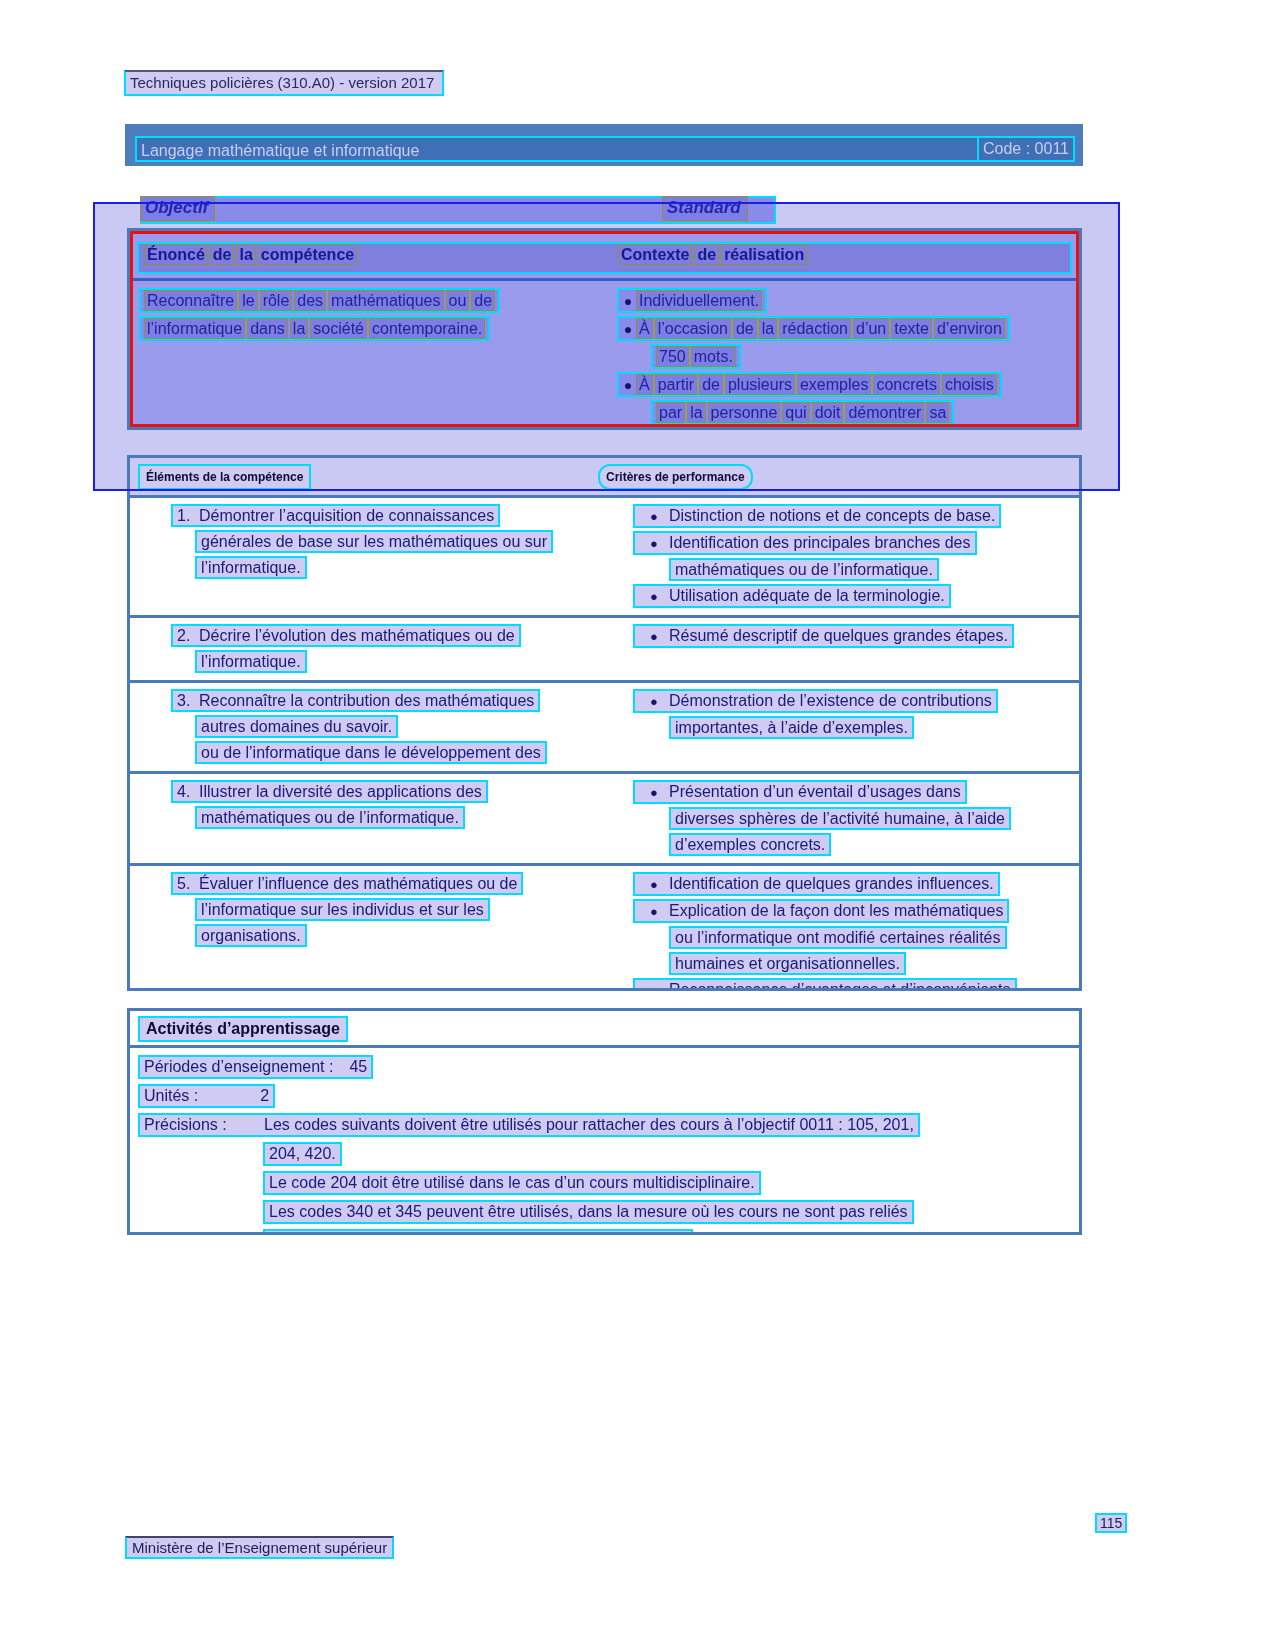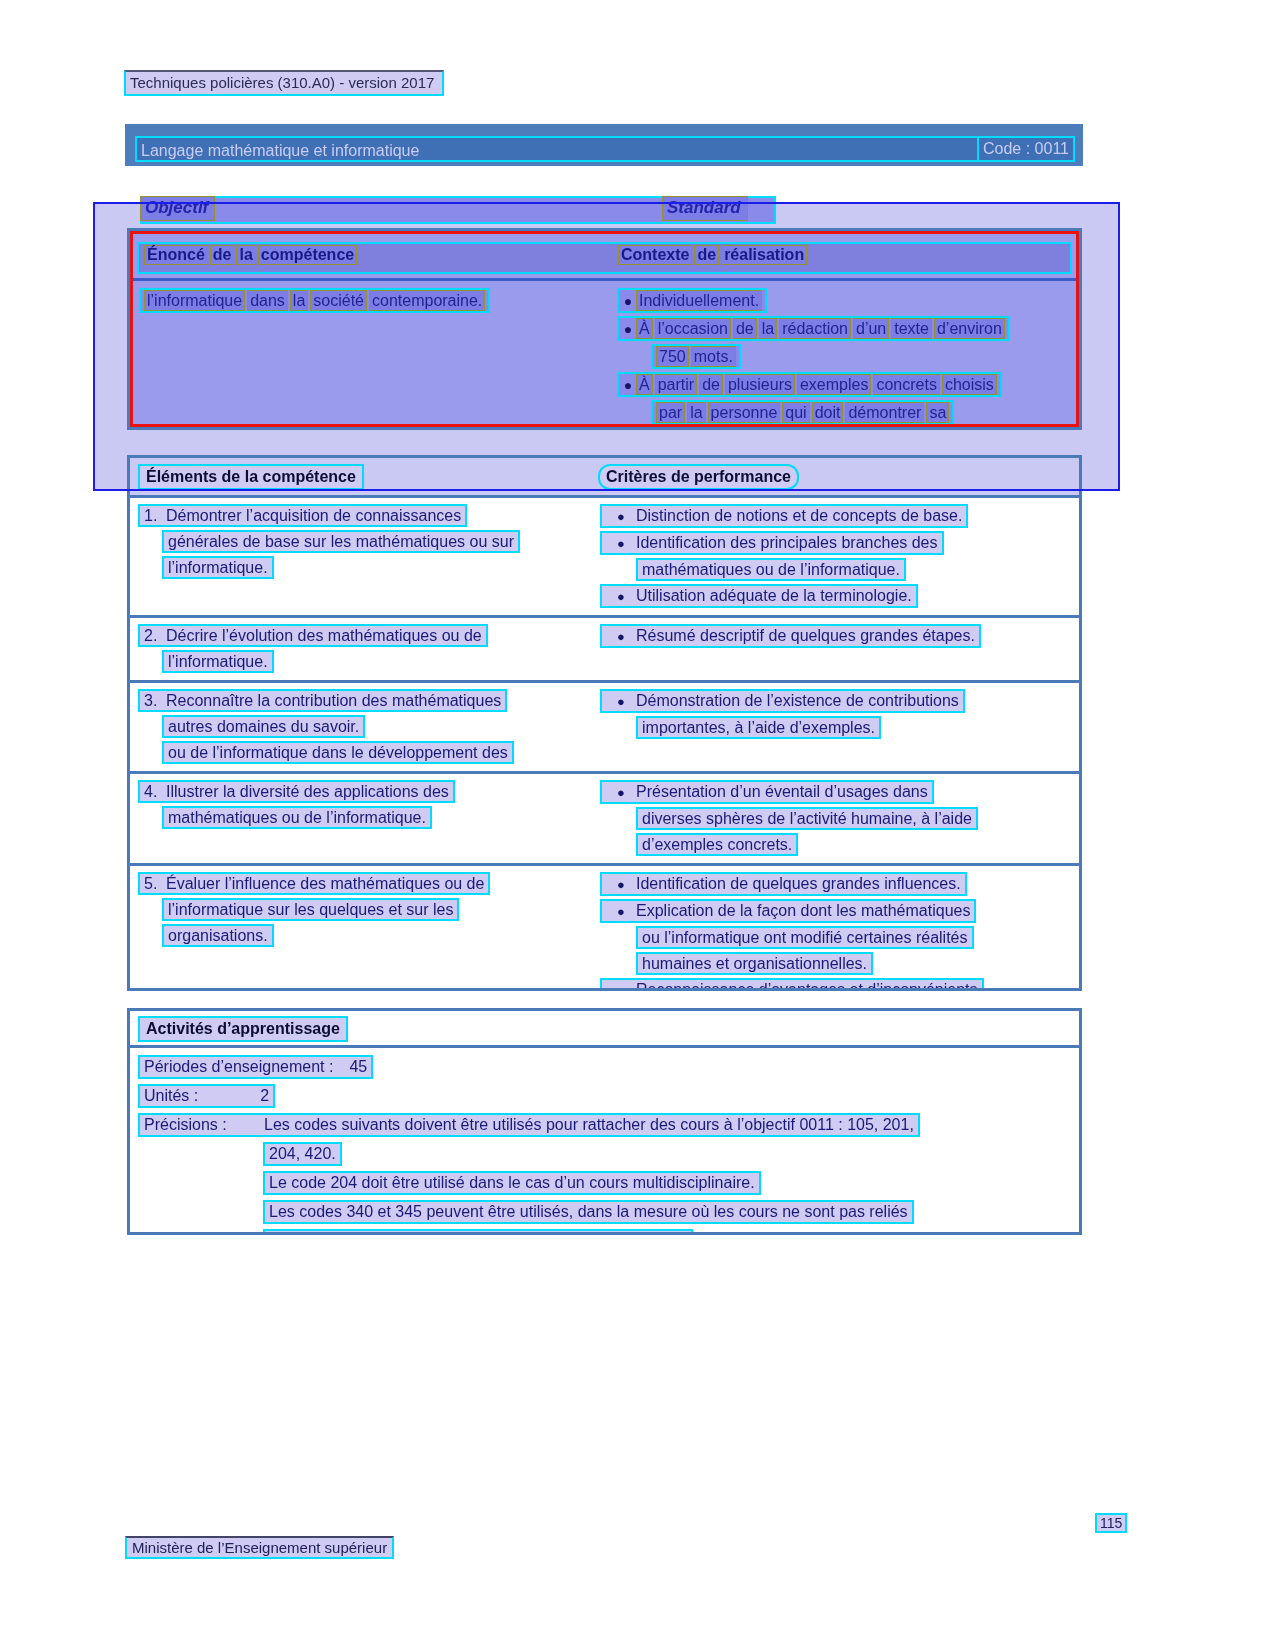--- a/index.html
+++ b/index.html
@@ -58,27 +58,27 @@
     padding:0 2px;line-height:19px;font-size:16px;color:var(--purText);}
   .pword{display:inline-block;background:var(--purWord);border:1px solid var(--olive);
     padding:0 2px;margin:0 1px;}
   .pbullet{display:inline-block;width:14px;color:#15156b;font-size:14px;text-align:center;}
   .pindent{margin-left:34px;}
 
   
   .elements-table{position:absolute;left:127px;top:455px;width:949px;height:530px;
     border:3px solid var(--steel);background:#ffffff;z-index:2;overflow:hidden;}
   .el-header{height:37px;background:var(--lavBG);position:relative;}
-  .th{position:absolute;top:6px;font-weight:bold;font-size:16px;color:#0c0c34;padding:1px 6px;line-height:20px;}
+  .th{position:absolute;top:6px;font-weight:bold;font-size:12px;color:#0c0c34;padding:1px 6px;line-height:20px;}
   .th-left{left:8px;}
   .th-right{left:468px;border-radius:12px;}
   .el-row{display:grid;grid-template-columns:462px 1fr;padding:6px 0 4px 0;}
   .el-row + .el-row{border-top:3px solid var(--steel);}
   .el-header + #el-rows .el-row:first-child{border-top:3px solid var(--steel);}
-  .cell{padding-left:8px;}
+  .cell{padding-left:8px;margin-left:33px;}
   .wline-row{margin-bottom:3px;white-space:nowrap;}
   .wline{display:inline-block;background:var(--lavHL);border:2px solid var(--cyan);
     padding:0 4px;line-height:19px;font-size:16px;color:var(--navy);}
   .wnum{display:inline-block;min-width:22px;}
   .wind{margin-left:24px;}
   .wbullet{display:inline-block;width:30px;text-align:center;color:#15156b;font-size:13px;}
   .wcind{margin-left:36px;}
 
   
   .activites-table{position:absolute;left:127px;top:1008px;width:949px;height:221px;
@@ -123,20 +123,21 @@
 
   <div class="red-table">
     <div class="red-inner">
       <div class="enonce-head">
         <div class="eh-cell eh-left" id="enonce-header-left"><span class="pword" style="font-weight: bold;">Énoncé</span><span class="pword" style="font-weight: bold;">de</span><span class="pword" style="font-weight: bold;">la</span><span class="pword" style="font-weight: bold;">compétence</span></div>
         <div class="eh-cell eh-right" id="enonce-header-right"><span class="pword" style="font-weight: bold;">Contexte</span><span class="pword" style="font-weight: bold;">de</span><span class="pword" style="font-weight: bold;">réalisation</span></div>
       </div>
       <div class="enonce-divider"></div>
       <div class="enonce-body">
         <div class="enonce-left" id="statement-lines">
+            <div class="pline-row"><span class="pline"><span class="pword">Reconnaître</span><span class="pword">le</span><span class="pword">rôle</span><span class="pword">des</span><span class="pword">mathématiques</span><span class="pword">ou</span><span class="pword">de</span></span></div>
             <div class="pline-row"><span class="pline"><span class="pword">l’informatique</span><span class="pword">dans</span><span class="pword">la</span><span class="pword">société</span><span class="pword">contemporaine.</span></span></div>
           </div>
         <div class="enonce-right" id="context-bullets">
             <div class="pline-row"><span class="pline"><span class="pbullet">●</span><span class="pword">Individuellement.</span></span></div>
             <div class="pline-row"><span class="pline"><span class="pbullet">●</span><span class="pword">À</span><span class="pword">l’occasion</span><span class="pword">de</span><span class="pword">la</span><span class="pword">rédaction</span><span class="pword">d’un</span><span class="pword">texte</span><span class="pword">d’environ</span></span></div>
             <div class="pline-row pindent"><span class="pline"><span class="pword">750</span><span class="pword">mots.</span></span></div>
             <div class="pline-row"><span class="pline"><span class="pbullet">●</span><span class="pword">À</span><span class="pword">partir</span><span class="pword">de</span><span class="pword">plusieurs</span><span class="pword">exemples</span><span class="pword">concrets</span><span class="pword">choisis</span></span></div>
             <div class="pline-row pindent"><span class="pline"><span class="pword">par</span><span class="pword">la</span><span class="pword">personne</span><span class="pword">qui</span><span class="pword">doit</span><span class="pword">démontrer</span><span class="pword">sa</span></span></div>
           </div>
       </div>
@@ -189,21 +190,21 @@
           </div>
           <div class="cell">
             <div class="wline-row"><span class="wline"><span class="wbullet">●</span>Présentation d’un éventail d’usages dans</span></div>
             <div class="wline-row wcind"><span class="wline">diverses sphères de l’activité humaine, à l’aide</span></div>
             <div class="wline-row wcind"><span class="wline">d’exemples concrets.</span></div>
           </div>
         </div>
         <div class="el-row">
           <div class="cell">
             <div class="wline-row"><span class="wline"><span class="wnum">5.</span>Évaluer l’influence des mathématiques ou de</span></div>
-            <div class="wline-row wind"><span class="wline">l’informatique sur les quelques et sur les</span></div>
+            <div class="wline-row wind"><span class="wline">l’informatique sur les individus et sur les</span></div>
             <div class="wline-row wind"><span class="wline">organisations.</span></div>
           </div>
           <div class="cell">
             <div class="wline-row"><span class="wline"><span class="wbullet">●</span>Identification de quelques grandes influences.</span></div>
             <div class="wline-row"><span class="wline"><span class="wbullet">●</span>Explication de la façon dont les mathématiques</span></div>
             <div class="wline-row wcind"><span class="wline">ou l’informatique ont modifié certaines réalités</span></div>
             <div class="wline-row wcind"><span class="wline">humaines et organisationnelles.</span></div>
             <div class="wline-row"><span class="wline"><span class="wbullet">●</span>Reconnaissance d’avantages et d’inconvénients</span></div>
           </div>
         </div>

